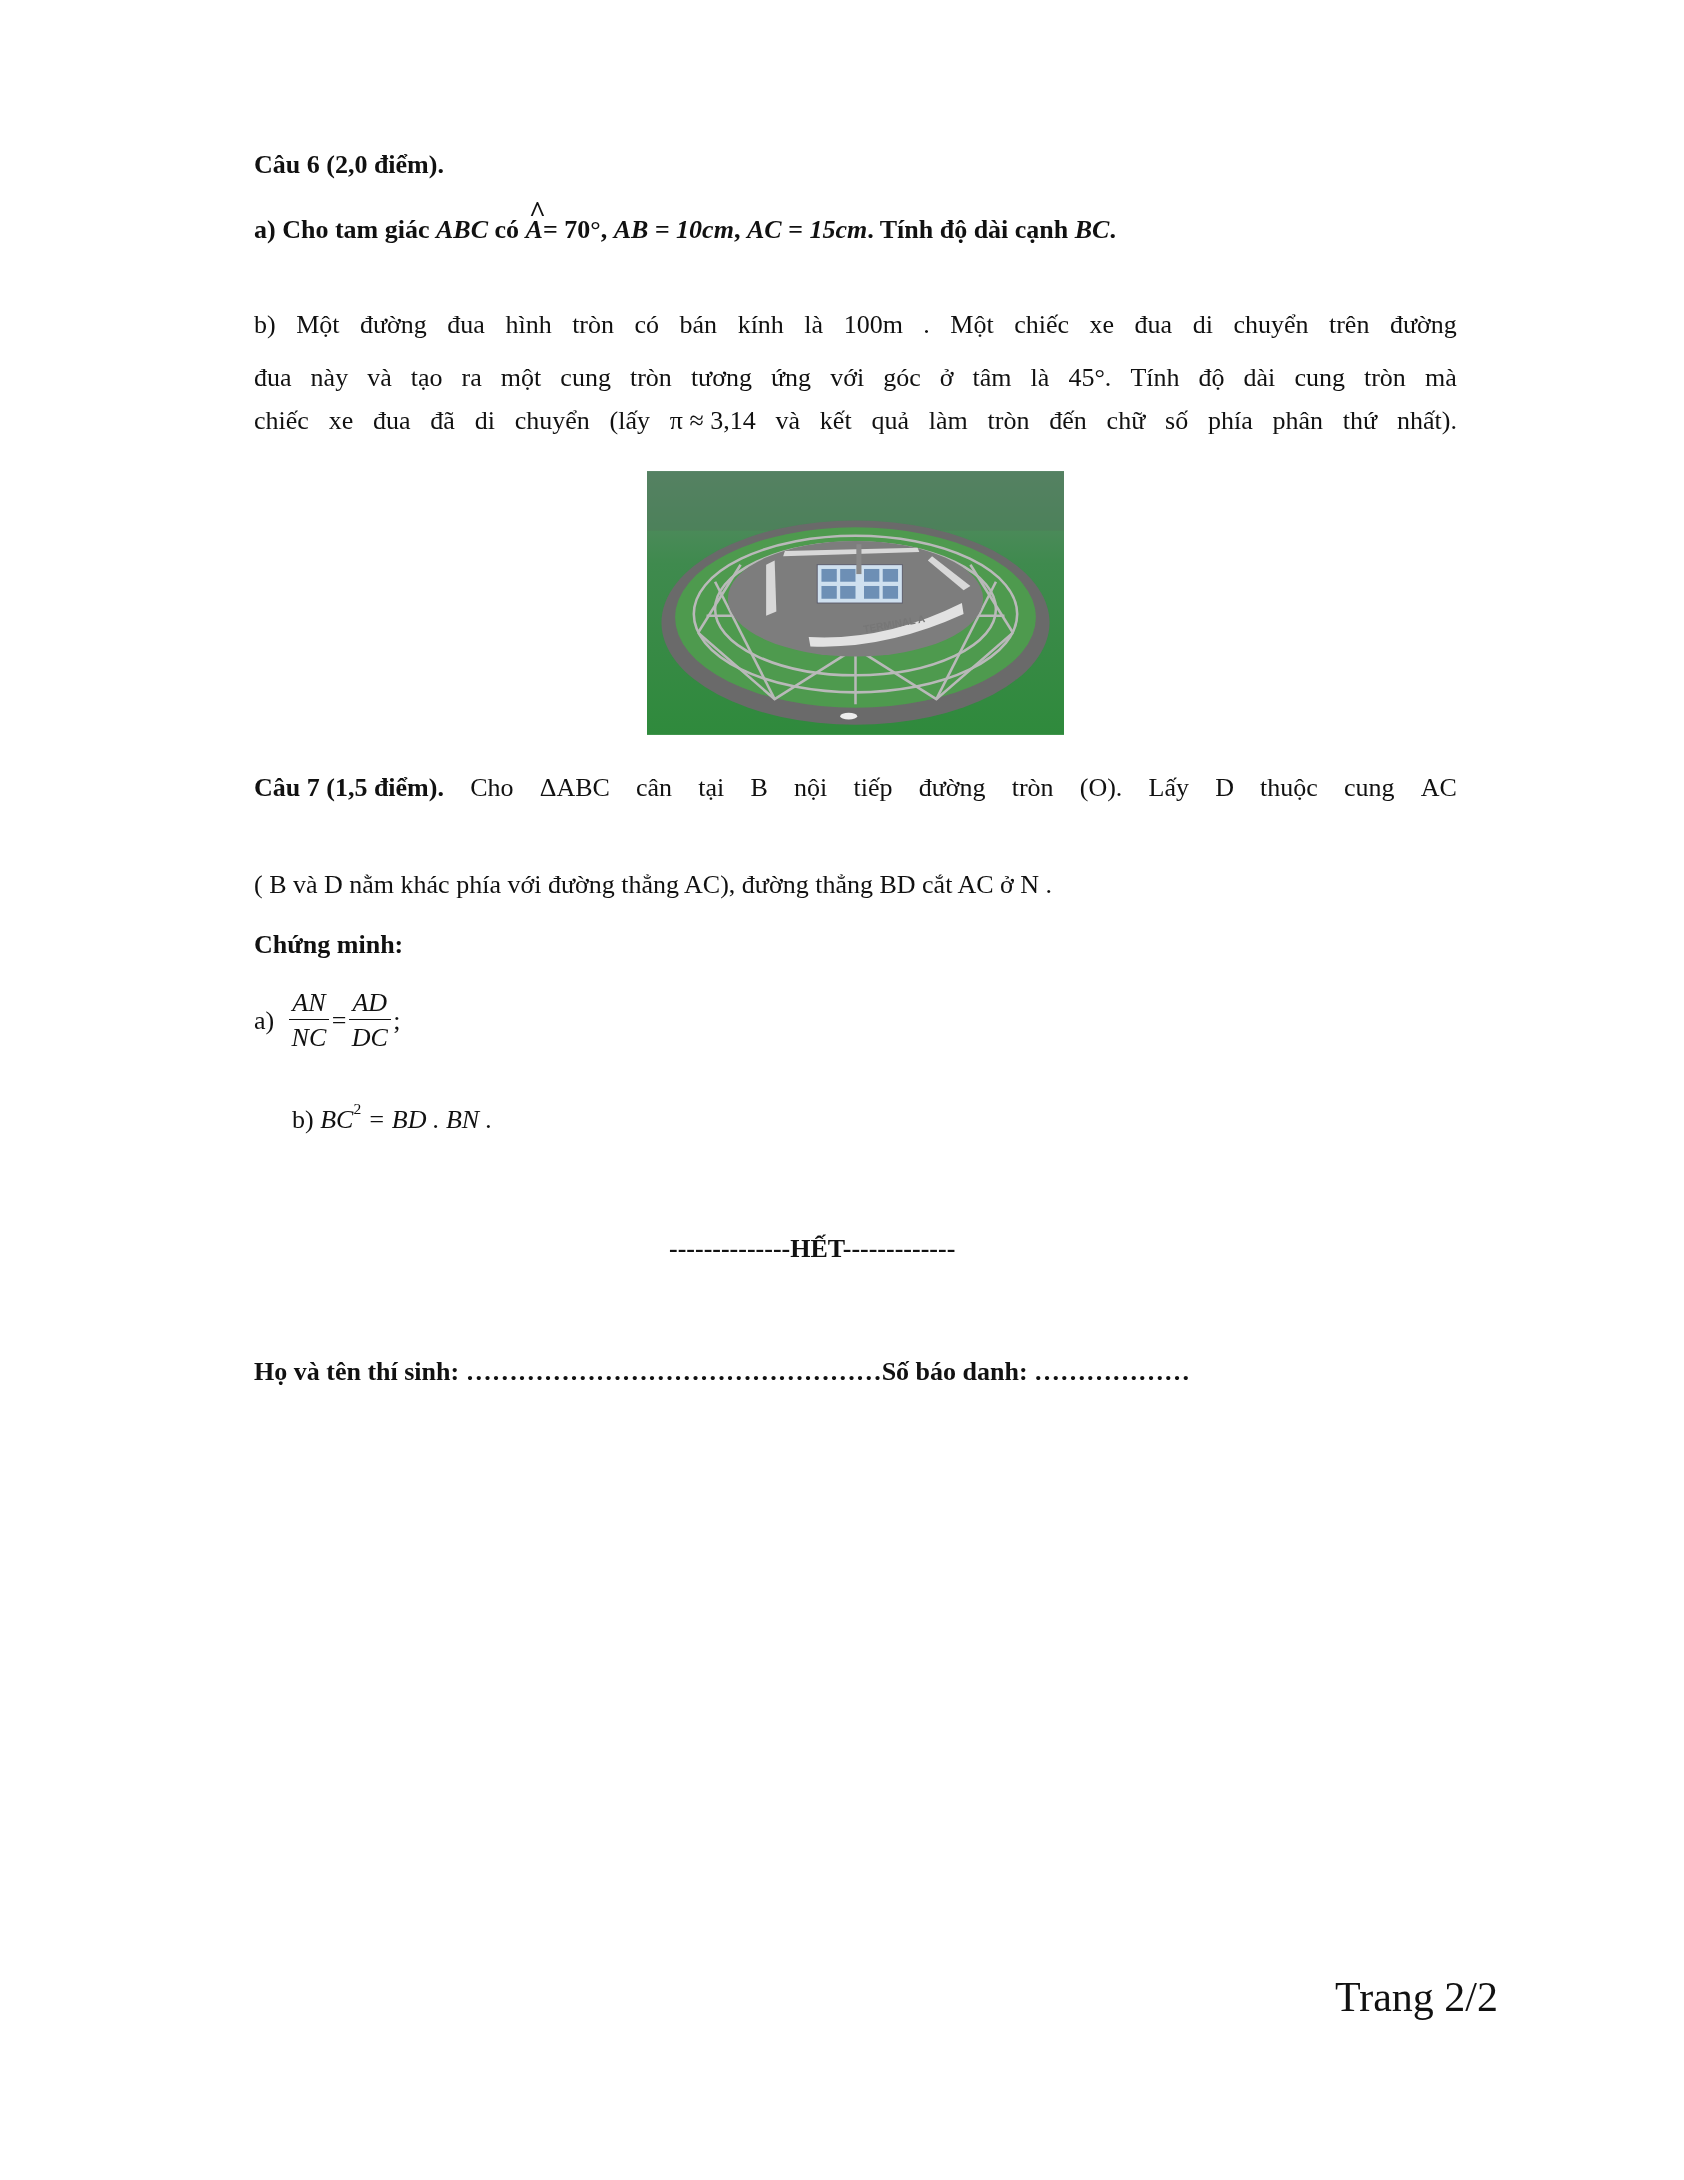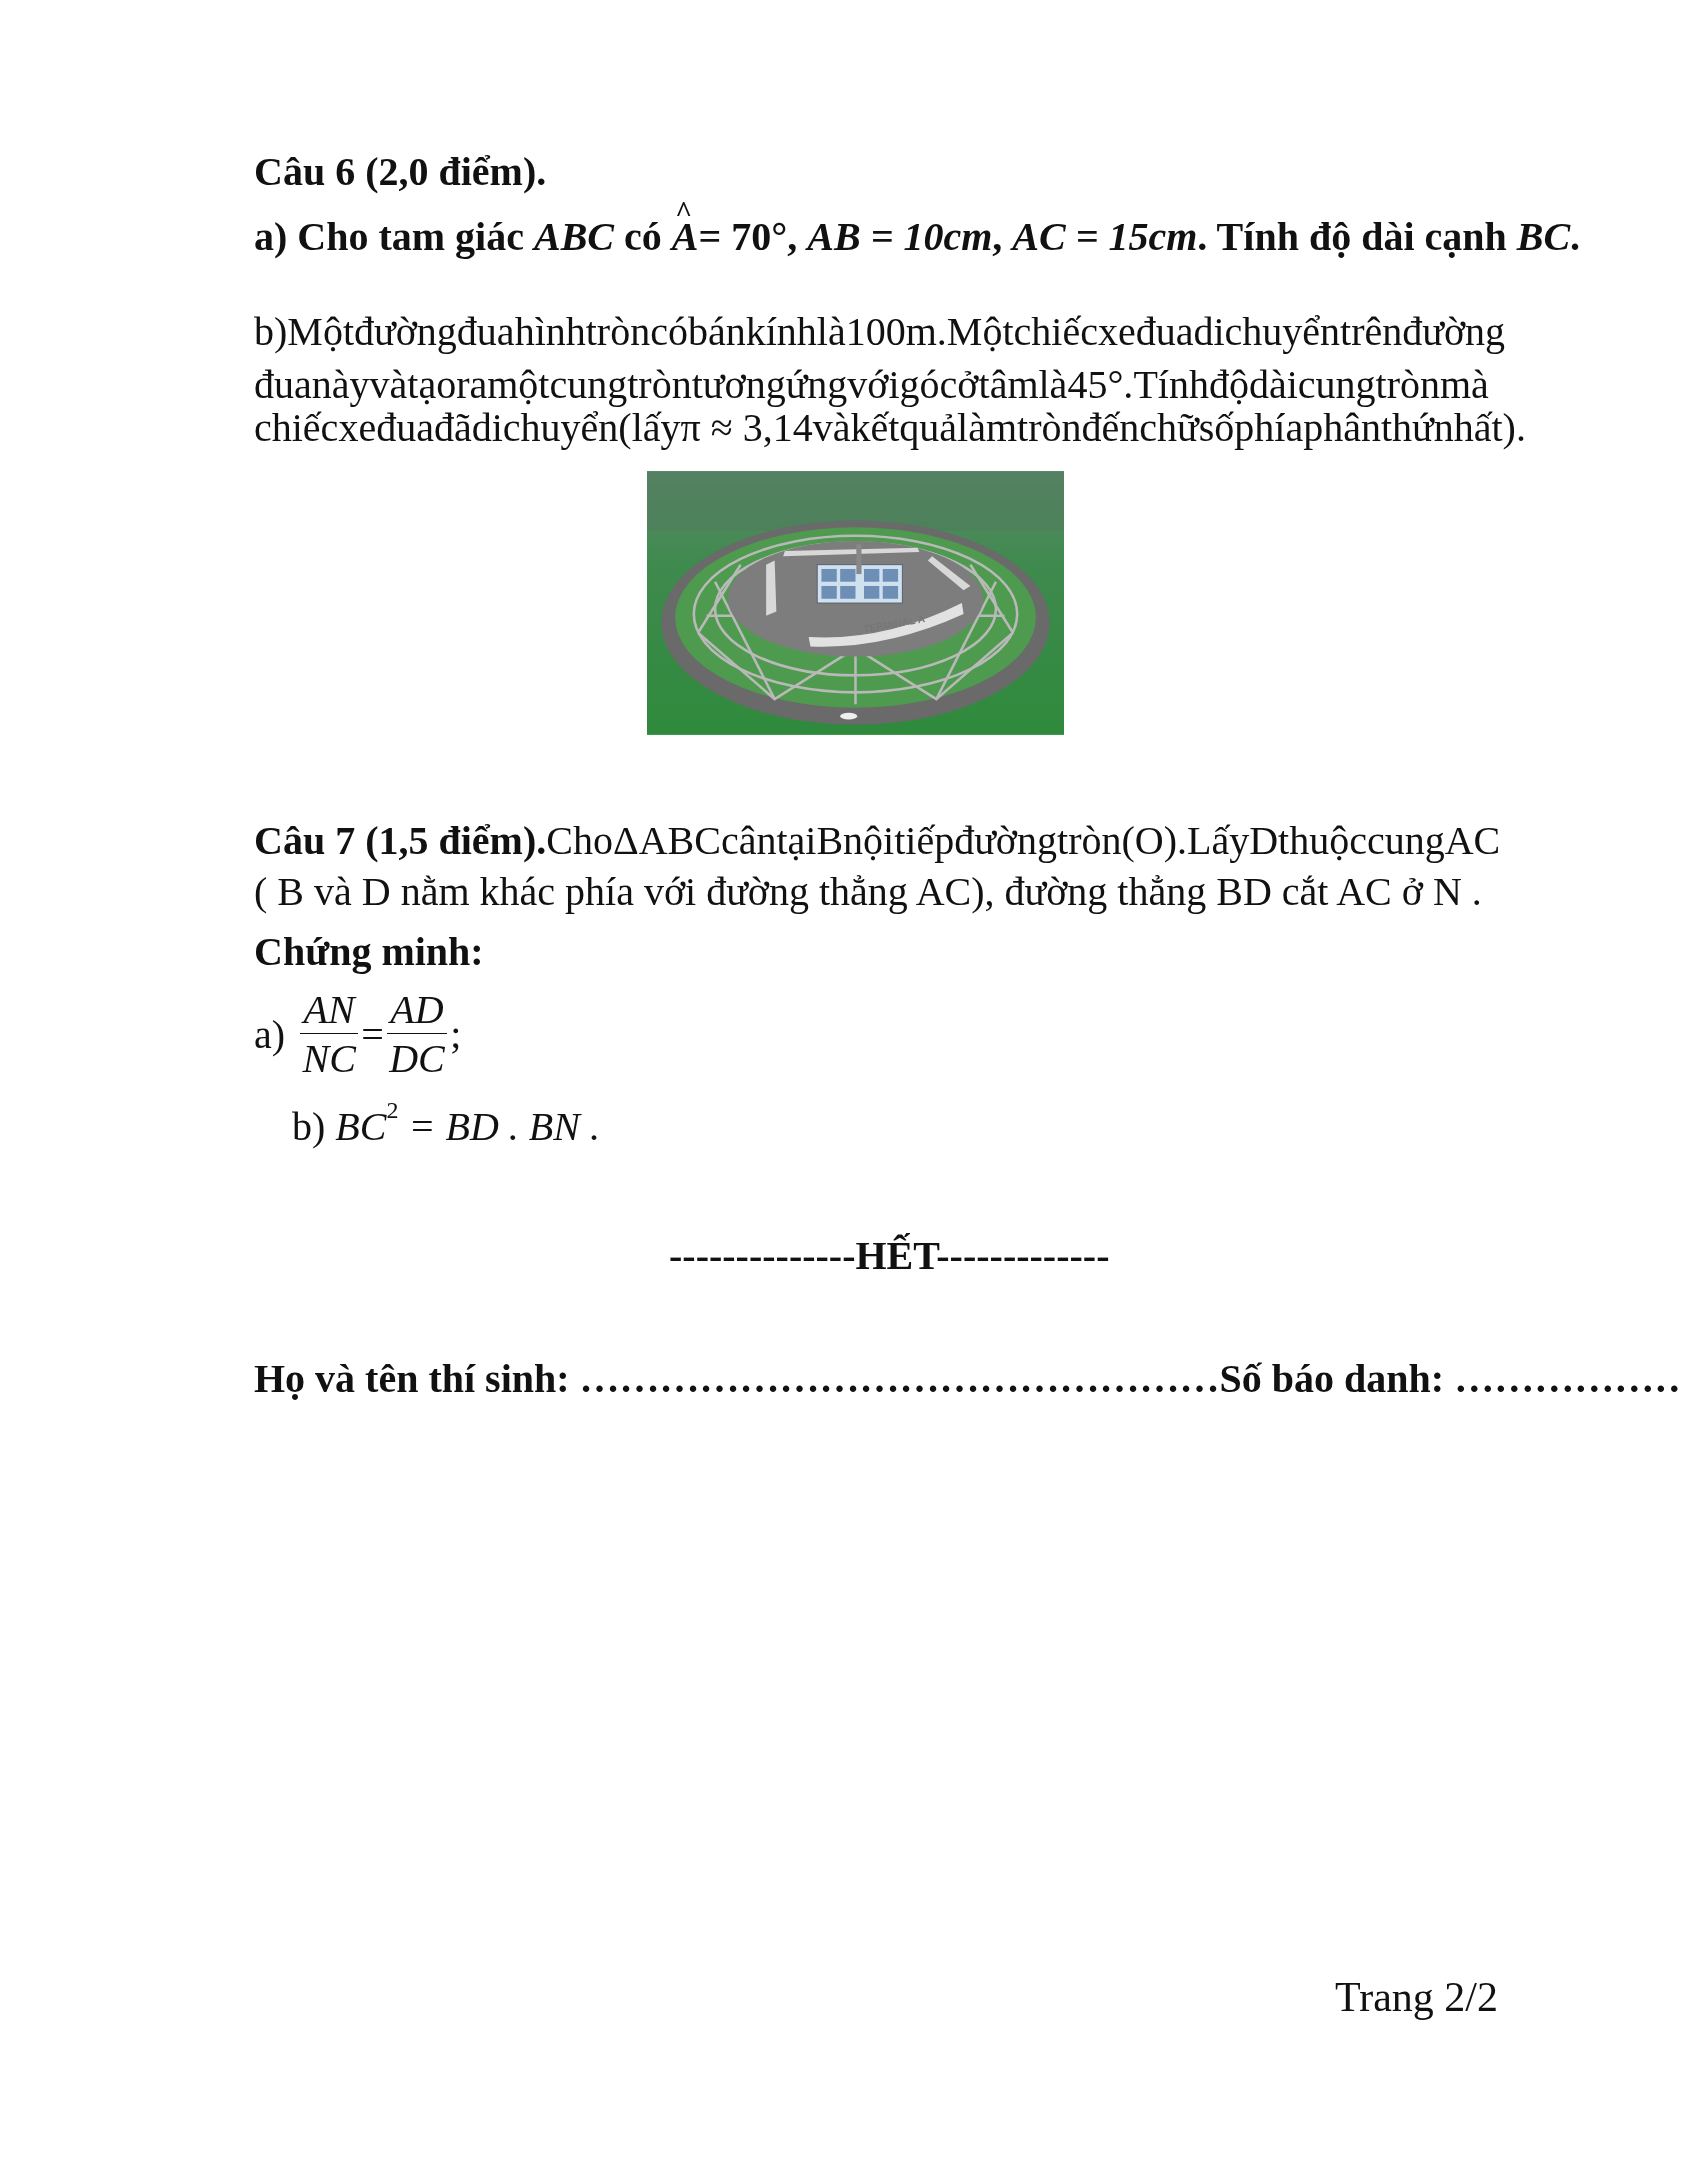--- a/index.html
+++ b/index.html
@@ -1,28 +1,28 @@
 <!DOCTYPE html>
 <html style="font-size:13.6px"><head>
   <meta charset="utf-8">
   <style>
     html, body { margin: 0; padding: 0; background: #ffffff; }
     body { width: 1685px; height: 2181px; position: relative; overflow: hidden;
       font-family: "Liberation Serif", "DejaVu Serif", serif; color: #111; }
     .abs { position: absolute; white-space: nowrap; }
-    .txt { font-size: 40px; line-height: 1; }
+    .txt { font-size: 26px; line-height: 1; }
     .bold { font-weight: bold; }
     .math { font-style: italic; }
     .heading { left: 254px; top: 152px; }
     .q6a { left: 254px; top: 217px; font-weight: bold; }
     .q6b1 { left: 254px; top: 312px; width: 1203px; display:flex; justify-content: space-between; }
     .q6b2 { left: 254px; top: 365px; width: 1203px; display:flex; justify-content: space-between; }
     .q6b3 { left: 254px; top: 408px; width: 1203px; display:flex; justify-content: space-between; }
     .photo { left: 647px; top: 471px; width: 417px; height: 264px; }
-    .q7l1 { left: 254px; top: 821px; width: 1203px; display:flex; justify-content: space-between; }
+    .q7l1 { left: 254px; top: 775px; width: 1203px; display:flex; justify-content: space-between; }
     .q7l2 { left: 254px; top: 872px; }
     .q7l3 { left: 254px; top: 932px; font-weight: bold; }
     .q7a { left: 254px; top: 990px; display: flex; align-items: center; }
     .frac { display: inline-flex; flex-direction: column; align-items: center; margin: 0 2px; }
     .frac .num { padding: 0 3.4px 3.4px; border-bottom: 1.7px solid #111; }
     .frac .den { padding: 5.1px 3.4px 0; }
     .q7b { left: 254px; top: 1107px; margin-left: 38px; }
     .end { left: 669px; top: 1236px; }
     .candidate { left: 254px; top: 1359px; }
     .pageno { left: 1335px; top: 1973px; font-size: 42px; }

